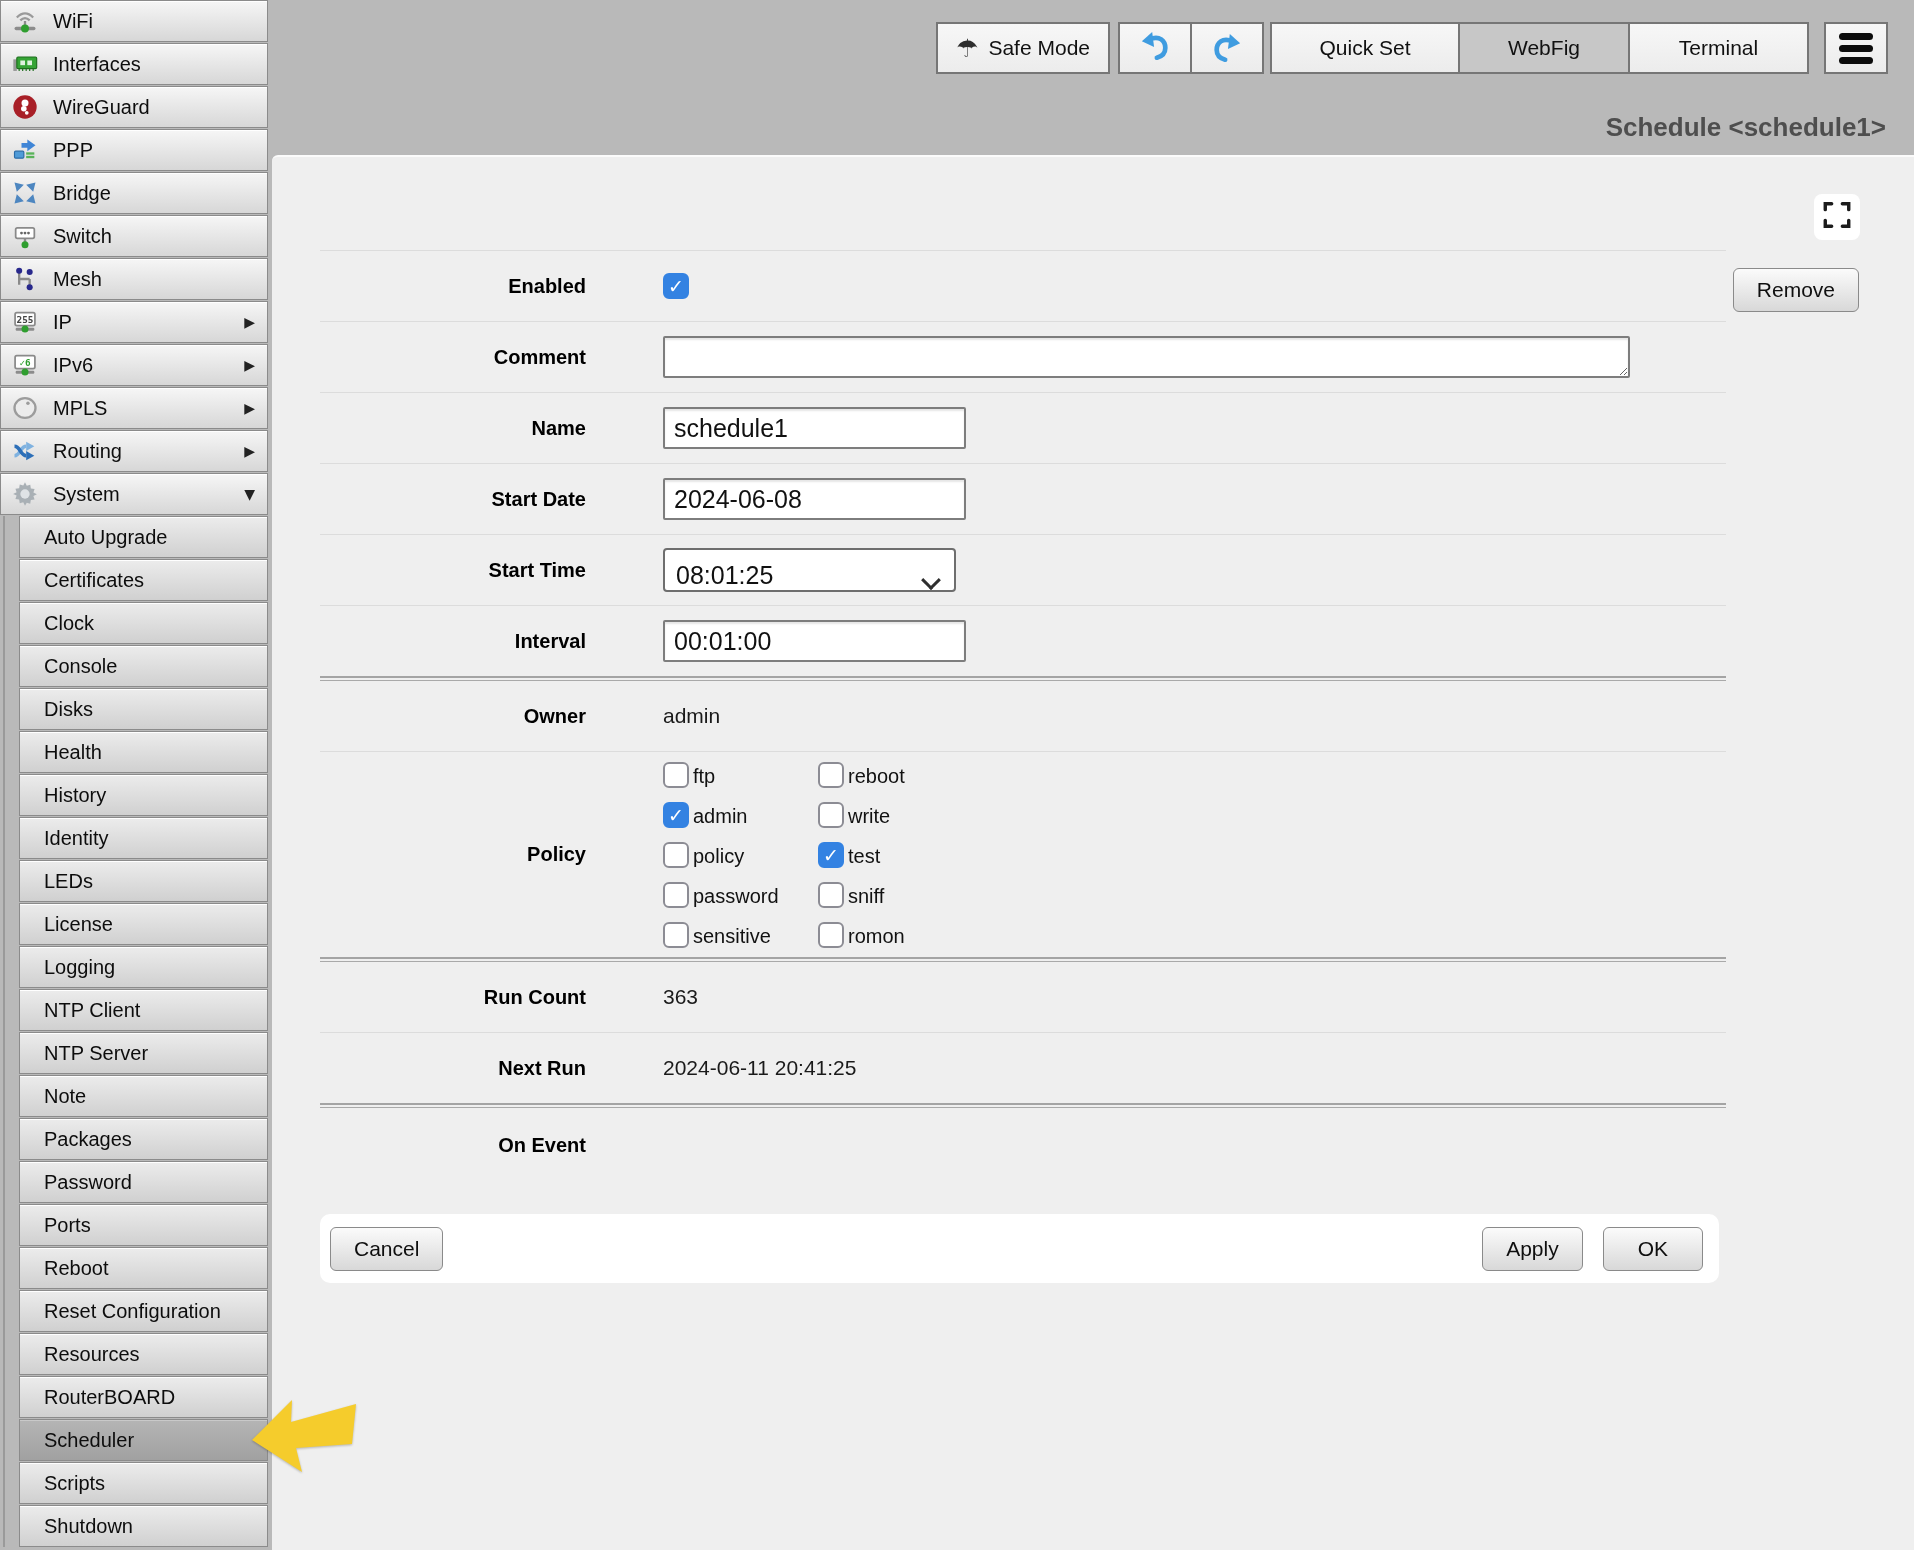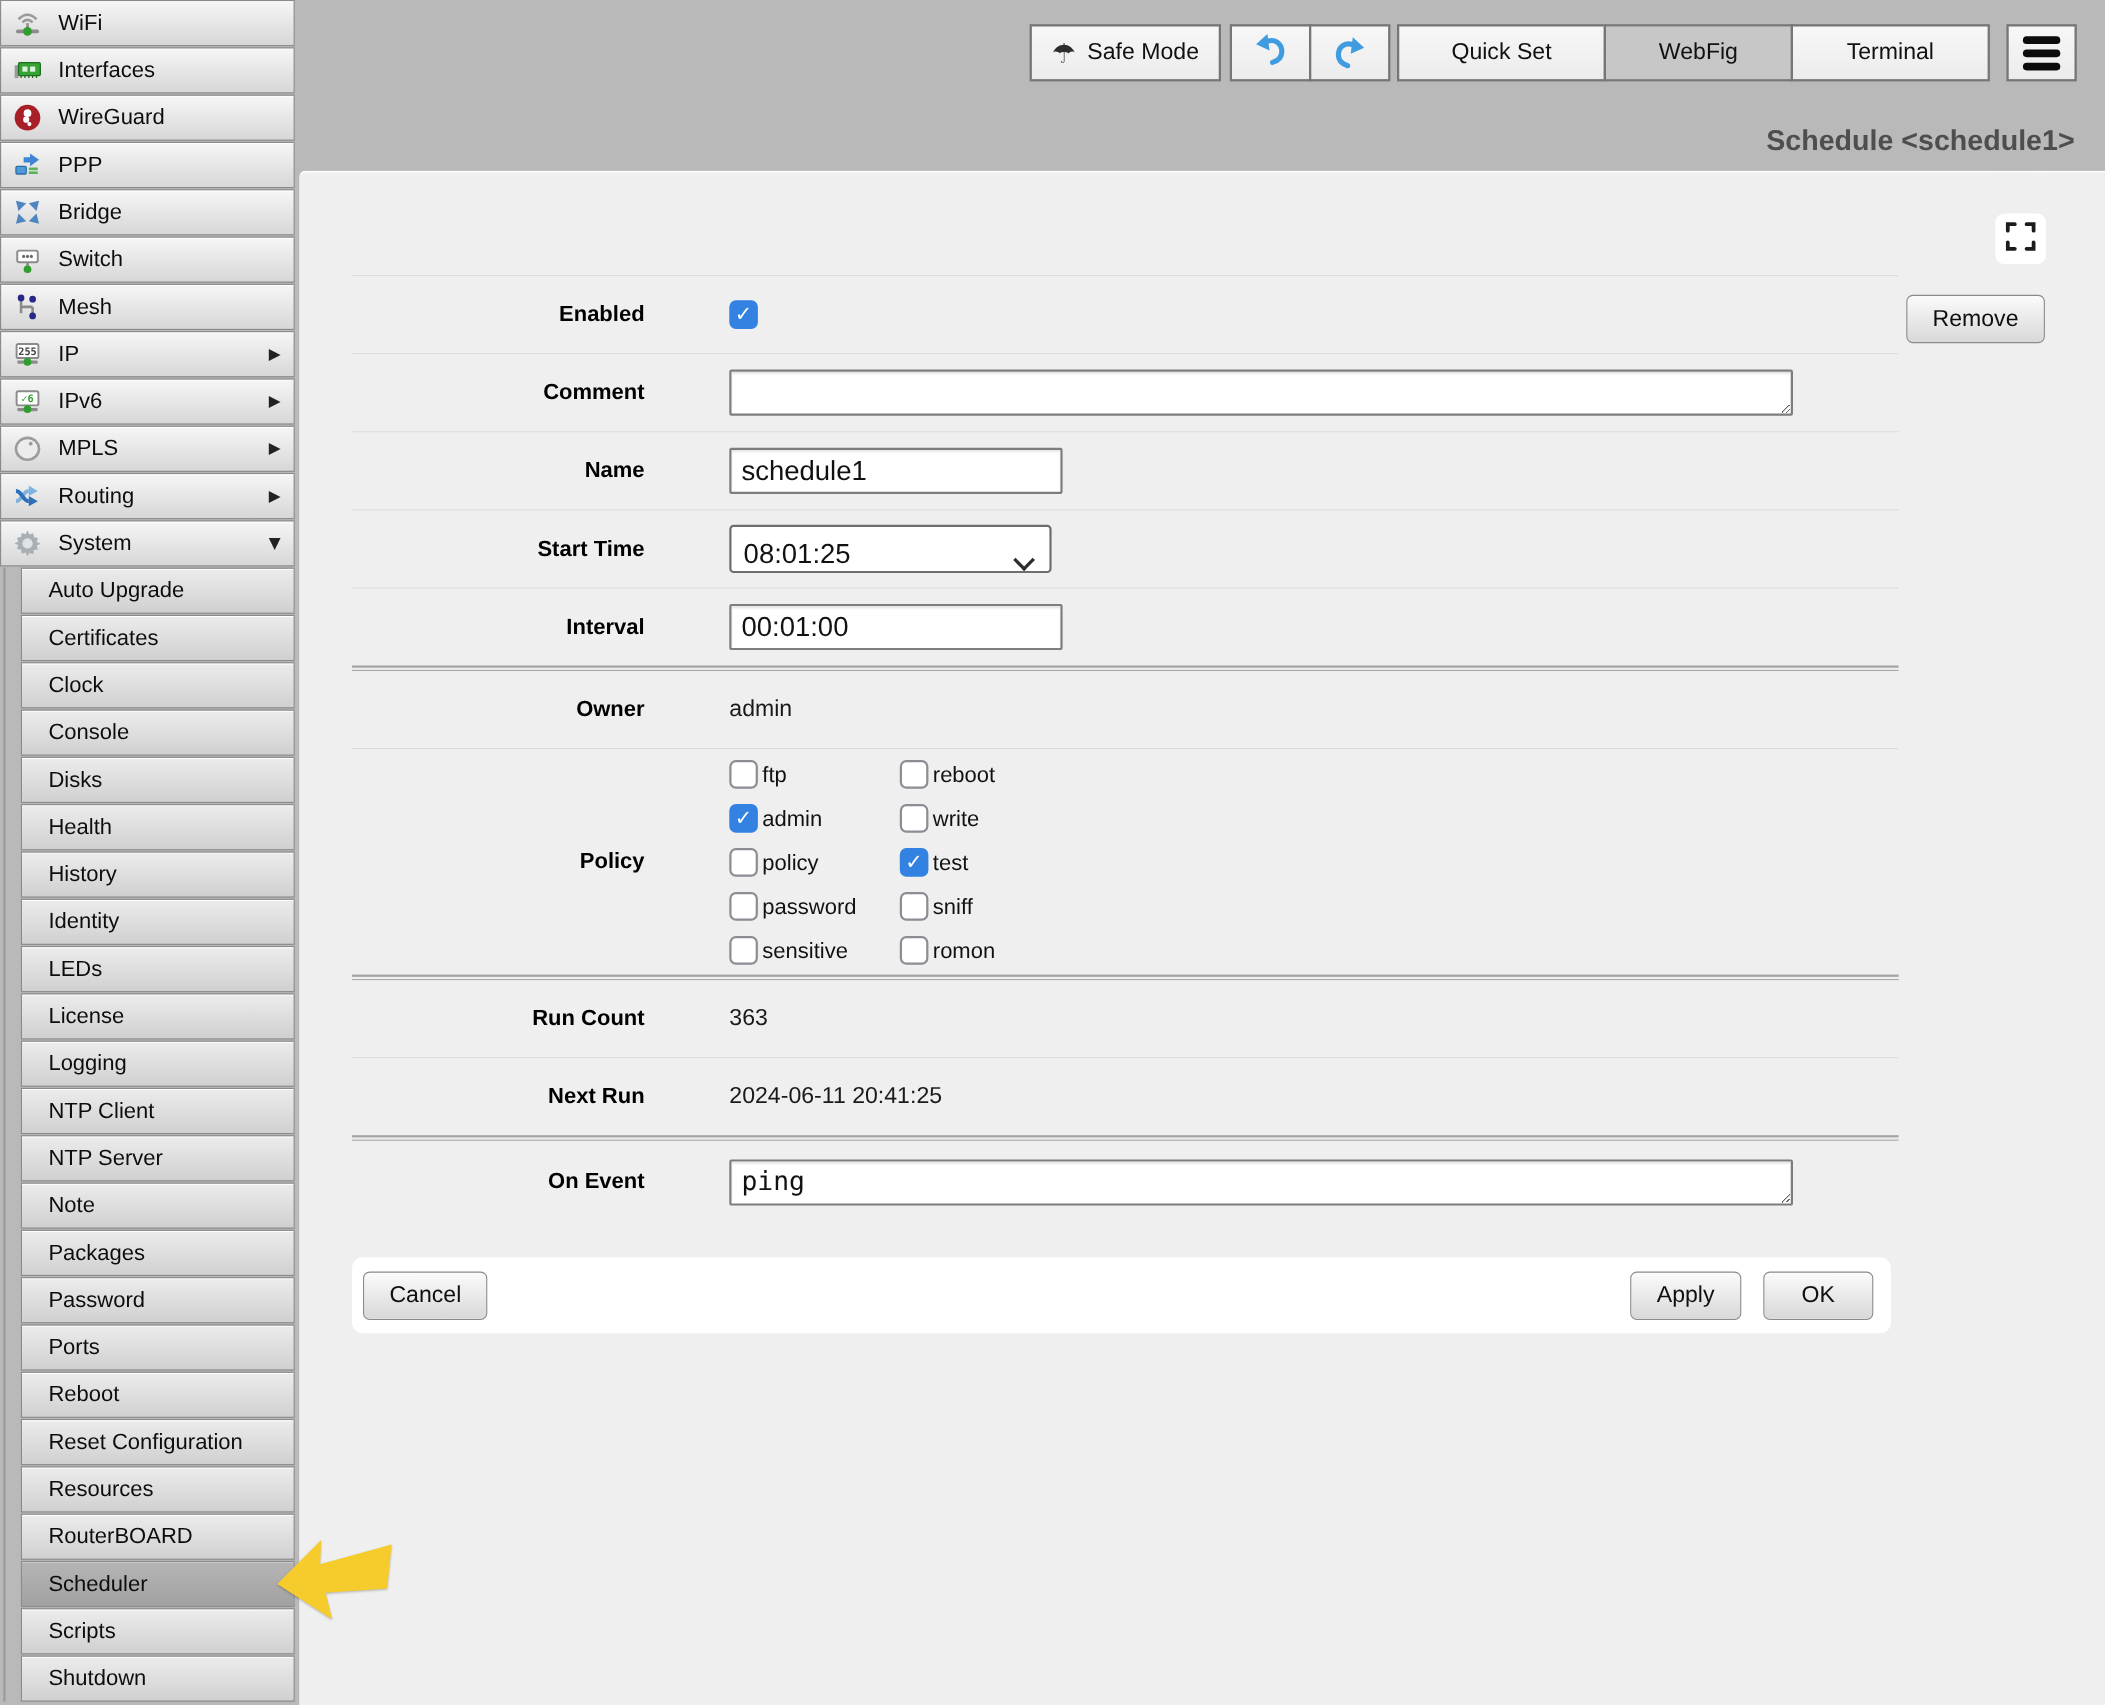--- a/index.html
+++ b/index.html
@@ -178,20 +178,26 @@
       </div>
     </div>
 
     <div class="row">
       <div class="row-label">Name</div>
       <div class="row-field">
         <input class="txt-input w-name" value="schedule1" style="">
       </div>
     </div>
 
+    <div class="row">
+      <div class="row-label">Start Date</div>
+      <div class="row-field">
+        <input class="txt-input w-name" value="2024-06-08" style="">
+      </div>
+    </div>
 
     <div class="row">
       <div class="row-label">Start Time</div>
       <div class="row-field">
         <div class="select">
           <span>08:01:25</span>
           <span class="chev"></span>
         </div>
       </div>
     </div>
@@ -273,23 +279,20 @@
       <div class="row-label">Next Run</div>
       <div class="row-field">
           <span class="static-val">2024-06-11 20:41:25</span>
         </div>
     </div>
 
     <div class="sep"></div>
 
     <div class="row no-line" style="min-height:75px">
       <div class="row-label">On Event</div>
-      <div class="row-field">
-        <textarea class="txt-area mono" style="">ping</textarea>
-      </div>
     </div>
 
     <div class="actions">
       <button class="btn btn-cancel">Cancel</button>
       <button class="btn btn-apply">Apply</button>
       <button class="btn btn-ok">OK</button>
     </div>
   </div>
 </div>
 

